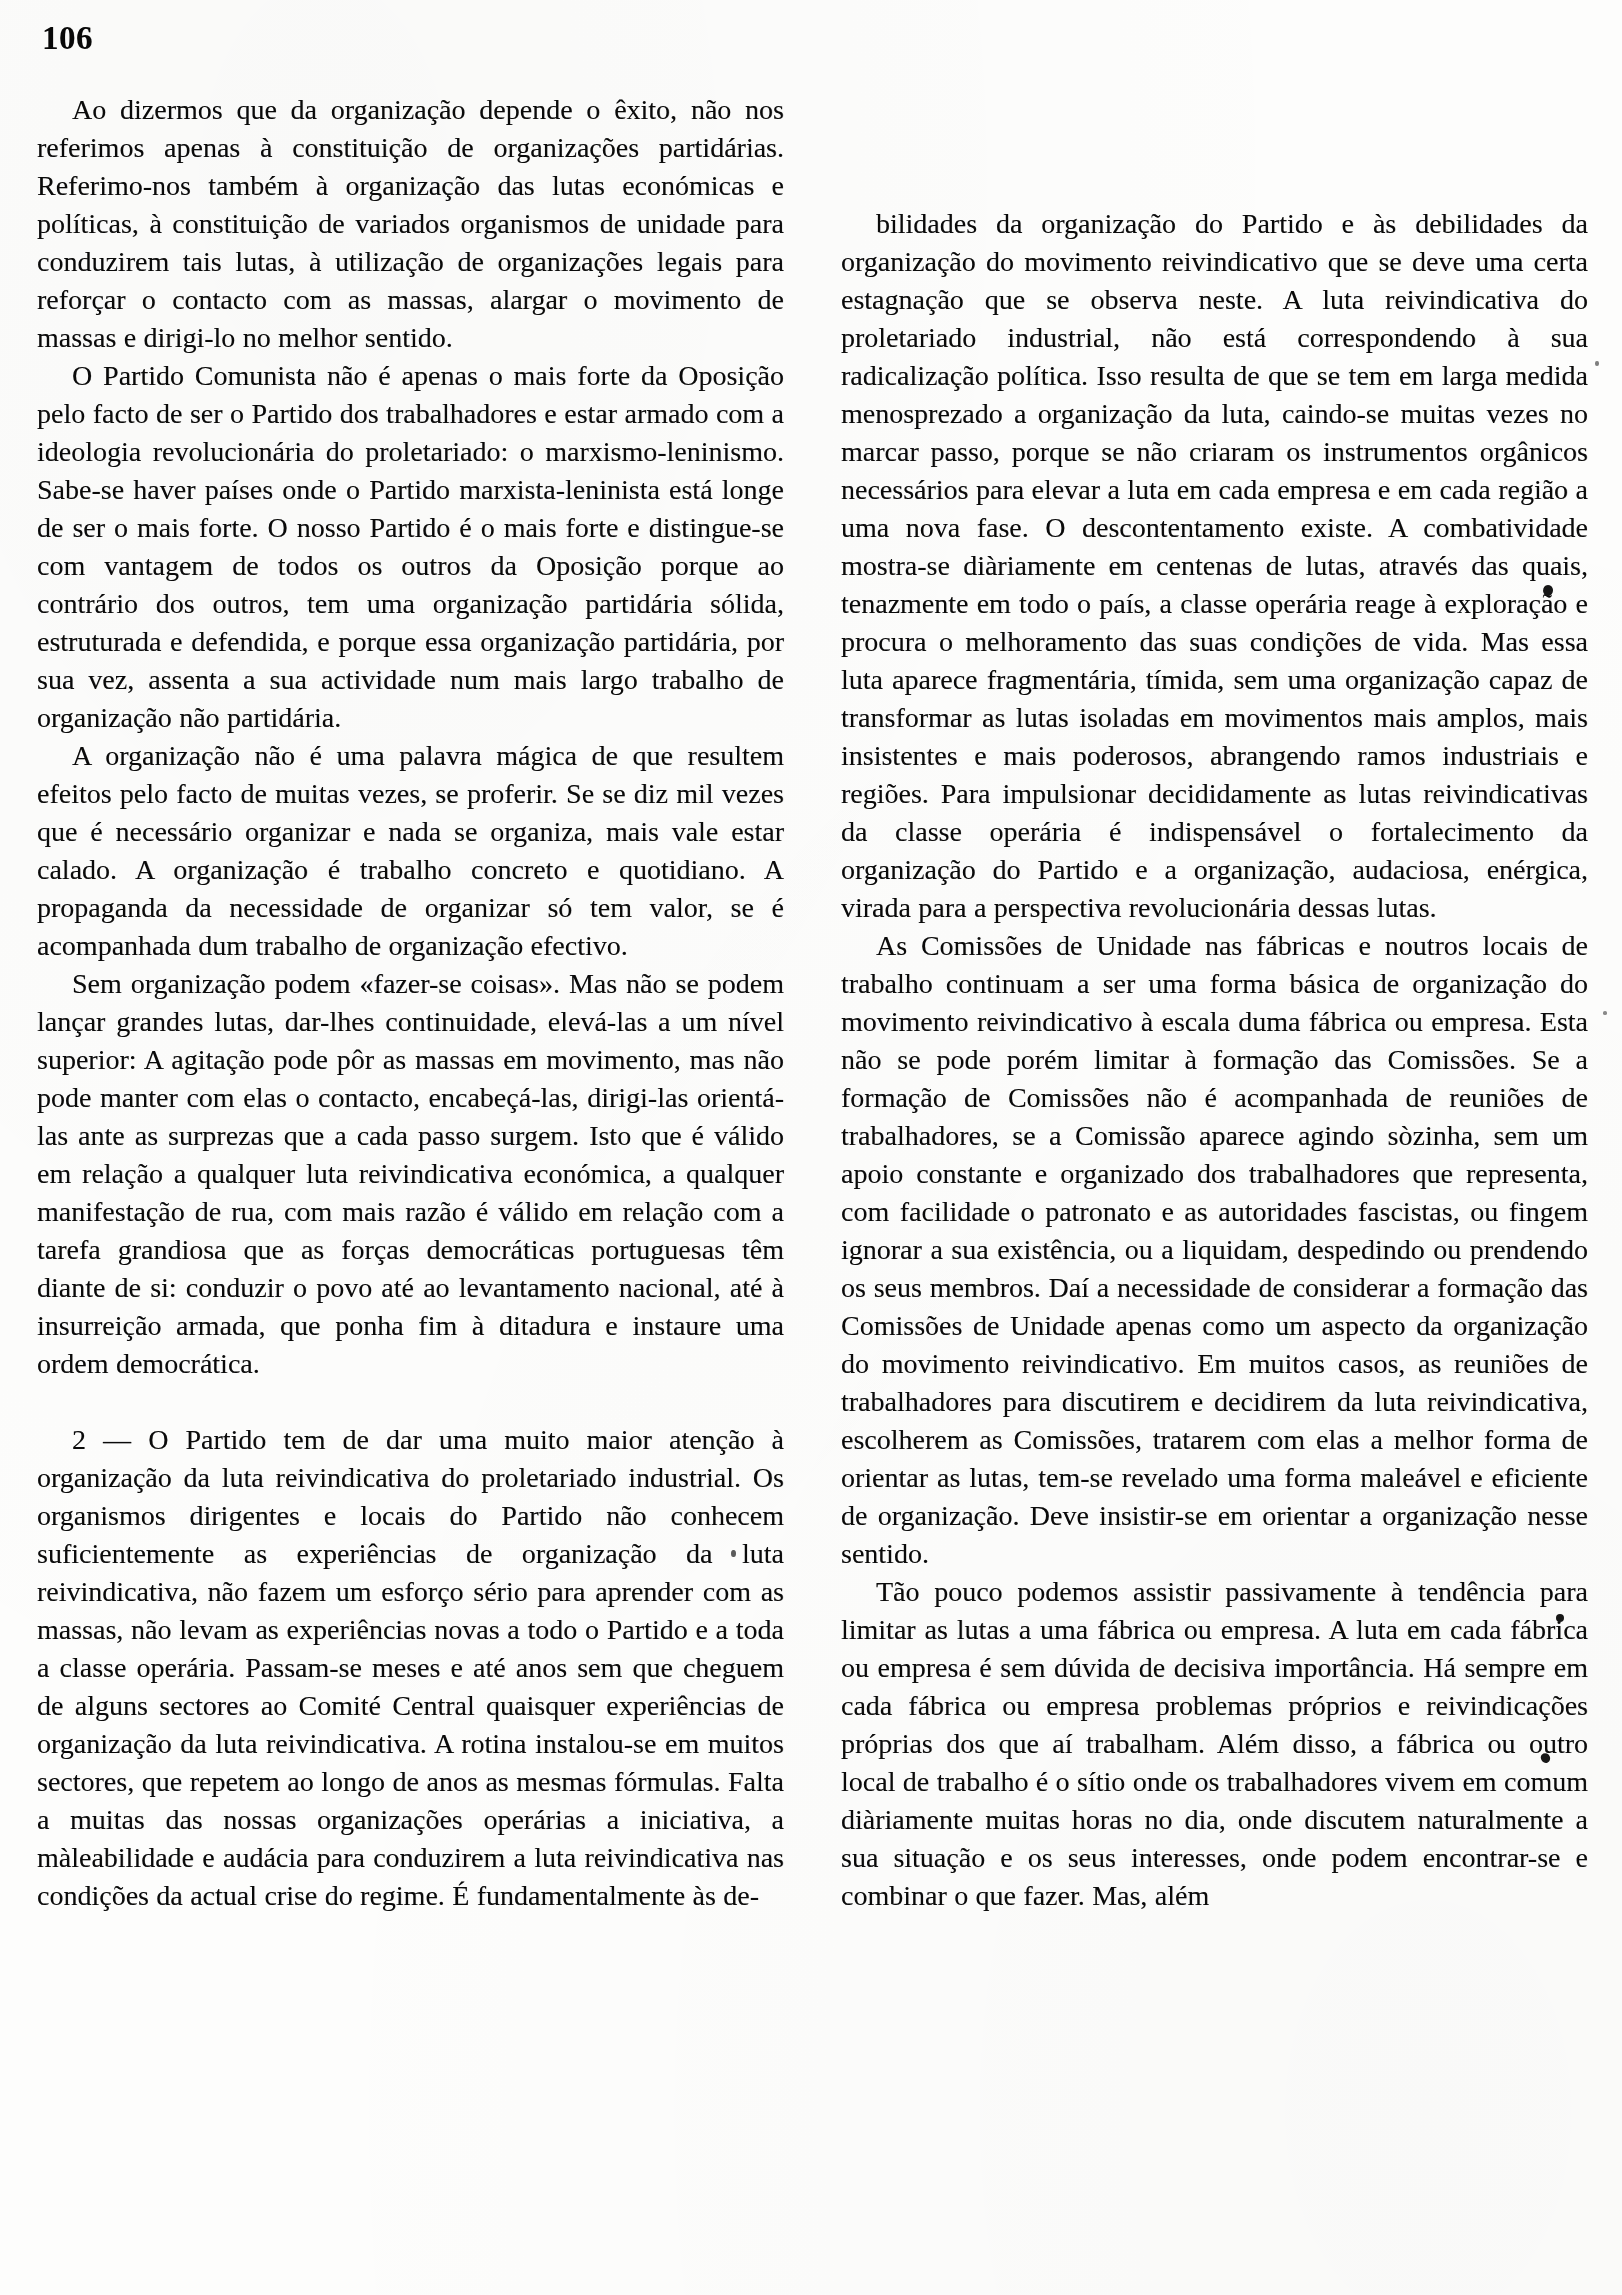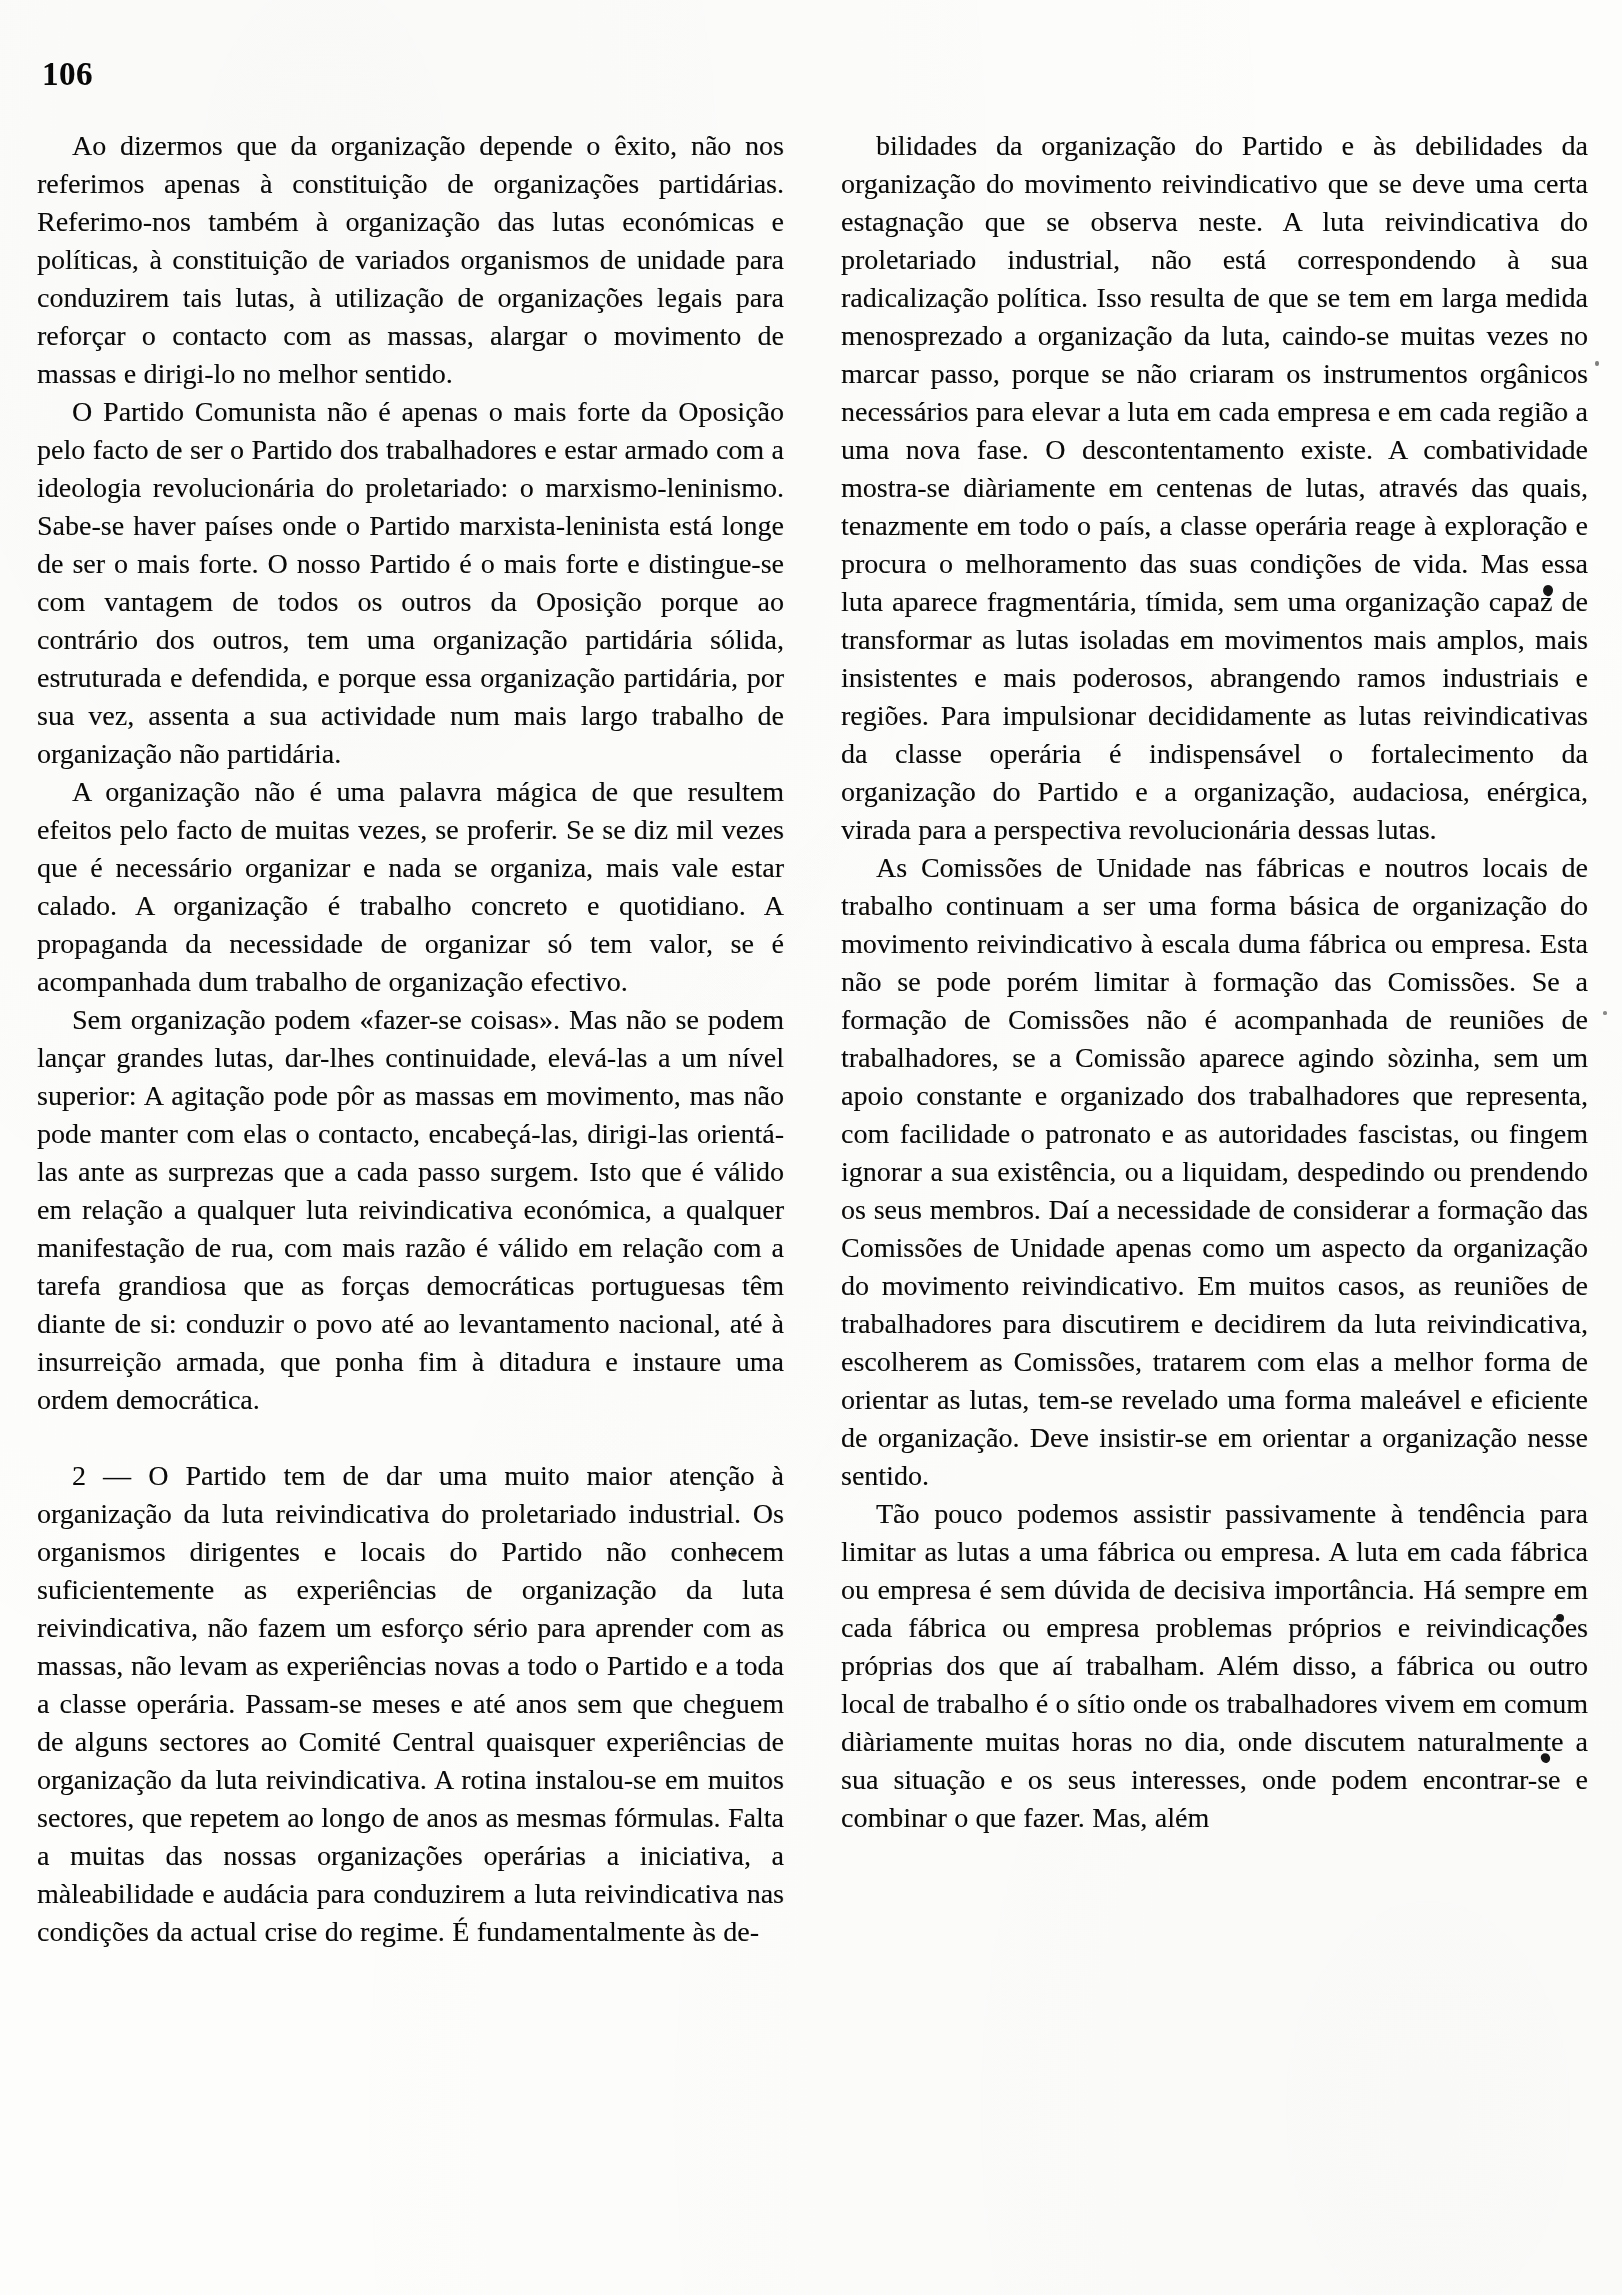--- a/index.html
+++ b/index.html
@@ -39,21 +39,21 @@
   }
 
   
   #body-columns {
     position: absolute;
     left: 37px;
     top: 91px;
     width: 1553px;
     display: flex;
     gap: 57px;
-    align-items: flex-start;
+    align-items: flex-end;
   }
   .column {
     width: 747px;
     flex: 0 0 747px;
   }
   .column p {
     margin: 0;
     text-align: justify;
     text-justify: inter-word;
     font-size: 28px;
@@ -62,21 +62,20 @@
     word-spacing: 0.4px;
     hyphens: manual;
     -webkit-hyphens: manual;
     color: #0a0a0a;
   }
   .column p + p { margin-top: 0; }
 
   
   .column p, #folio {
     text-shadow: 0.3px 0.2px 0 rgba(0,0,0,0.30);
-    margin-top: 36px;
   }
 
   
   .speck {
     position: absolute;
     background: #171717;
     border-radius: 50%;
     pointer-events: none;
   }
   #speck-a { left: 1543px; top: 585px; width: 10px; height: 11px;

